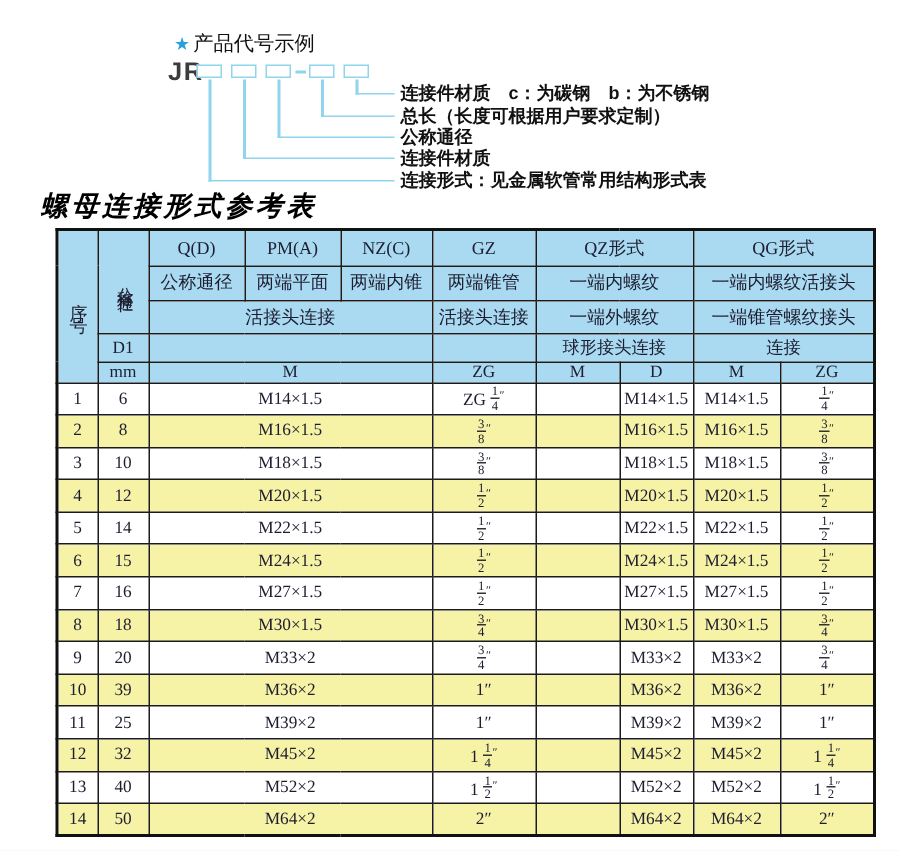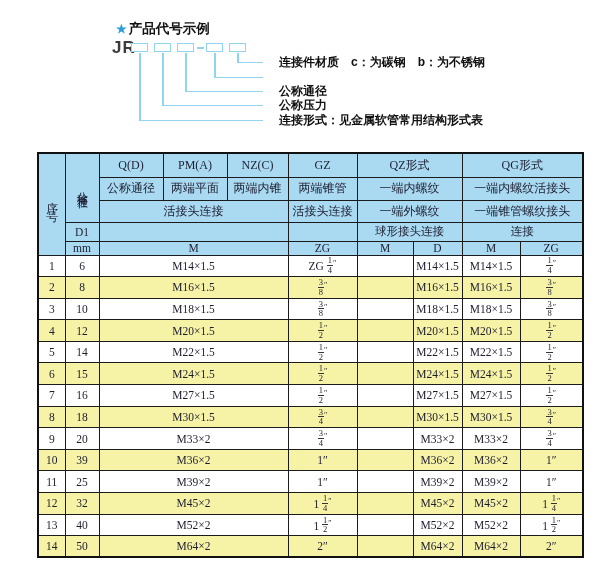--- a/index.html
+++ b/index.html
@@ -1,27 +1,27 @@
 <!DOCTYPE html>
 <html><head>
 <meta charset="utf-8">
 <style>
   * { margin:0; padding:0; box-sizing:border-box; }
   body { background:#e8e8e8; font-family:"Liberation Sans", sans-serif; }
   .page { position:relative; width:600px; height:567px; background:#ffffff; overflow:hidden; }
 
   
-  .diag-title { position:absolute; left:116px; top:20px; font-size:13.5px; font-weight:bold; color:#111; }
+  .diag-title { position:absolute; left:116px; top:20px; font-size:13.5px; font-weight:normal; color:#111; }
   .diag-title .star { color:#2aa0d8; margin-right:2px; font-size:12px; }
   .jr { position:absolute; left:112px; top:38px; font-size:17px; font-weight:bold; color:#3c3c3c; letter-spacing:1px; }
   .code-box { position:absolute; top:43px; width:17px; height:9px; border:1.5px solid #90d4ee; background:#fff; }
   .code-dash { position:absolute; top:47px; width:7px; height:2px; background:#90d4ee; }
   .lv { position:absolute; width:1.5px; background:#90d4ee; }
   .lh { position:absolute; height:1.5px; background:#90d4ee; }
-  .diag-label { position:absolute; left:267px; height:14px; line-height:14px; font-size:12px; font-weight:bold; color:#111; white-space:nowrap;margin-left:12px; }
+  .diag-label { position:absolute; left:267px; height:14px; line-height:14px; font-size:12px; font-weight:bold; color:#111; white-space:nowrap; }
 
   
   .tbl-title { position:absolute; left:27px; top:125px; font-family:"DejaVu Serif","Liberation Serif",serif;
                font-style:italic; font-weight:bold; font-size:18px; color:#000; letter-spacing:2.5px; }
 
   
   table.spec { position:absolute; left:37px; top:152px; width:545px; border-collapse:collapse;
                font-family:"Liberation Serif", serif; color:#1d1d30; table-layout:fixed; }
   table.spec th, table.spec td { border:1px solid #1b1b1b; text-align:center; vertical-align:middle;
                padding:0; font-weight:normal; overflow:hidden; }
@@ -61,24 +61,26 @@
   <div class="lv" style="left:162px;top:53px;height:53px"></div>
   <div class="lh" style="left:162px;top:104.5px;width:101px"></div>
   <div class="lv" style="left:185px;top:53px;height:39px"></div>
   <div class="lh" style="left:185px;top:90.5px;width:78px"></div>
   <div class="lv" style="left:214px;top:53px;height:25px"></div>
   <div class="lh" style="left:214px;top:76.5px;width:49px"></div>
   <div class="lv" style="left:237px;top:53px;height:10px"></div>
   <div class="lh" style="left:237px;top:61.5px;width:26px"></div>
 
   <div class="diag-label" style="top:55px">连接件材质　c：为碳钢　b：为不锈钢</div>
+  <div class="diag-label" style="top:70px">总长（长度可根据用户要求定制）</div>
   <div class="diag-label" style="top:84px">公称通径</div>
-  <div class="diag-label" style="top:98px">公称压力</div>
+  <div class="diag-label" style="top:98px">连接件材质</div>
   <div class="diag-label" style="top:113px">连接形式：见金属软管常用结构形式表</div>
 
+  <div class="tbl-title">螺母连接形式参考表</div>
 
   <table class="spec">
     <colgroup>
       <col style="width:27px">
         <col style="width:34px">
         <col style="width:64px">
         <col style="width:64px">
       <col style="width:61px">
         <col style="width:69px">
         <col style="width:56px">

